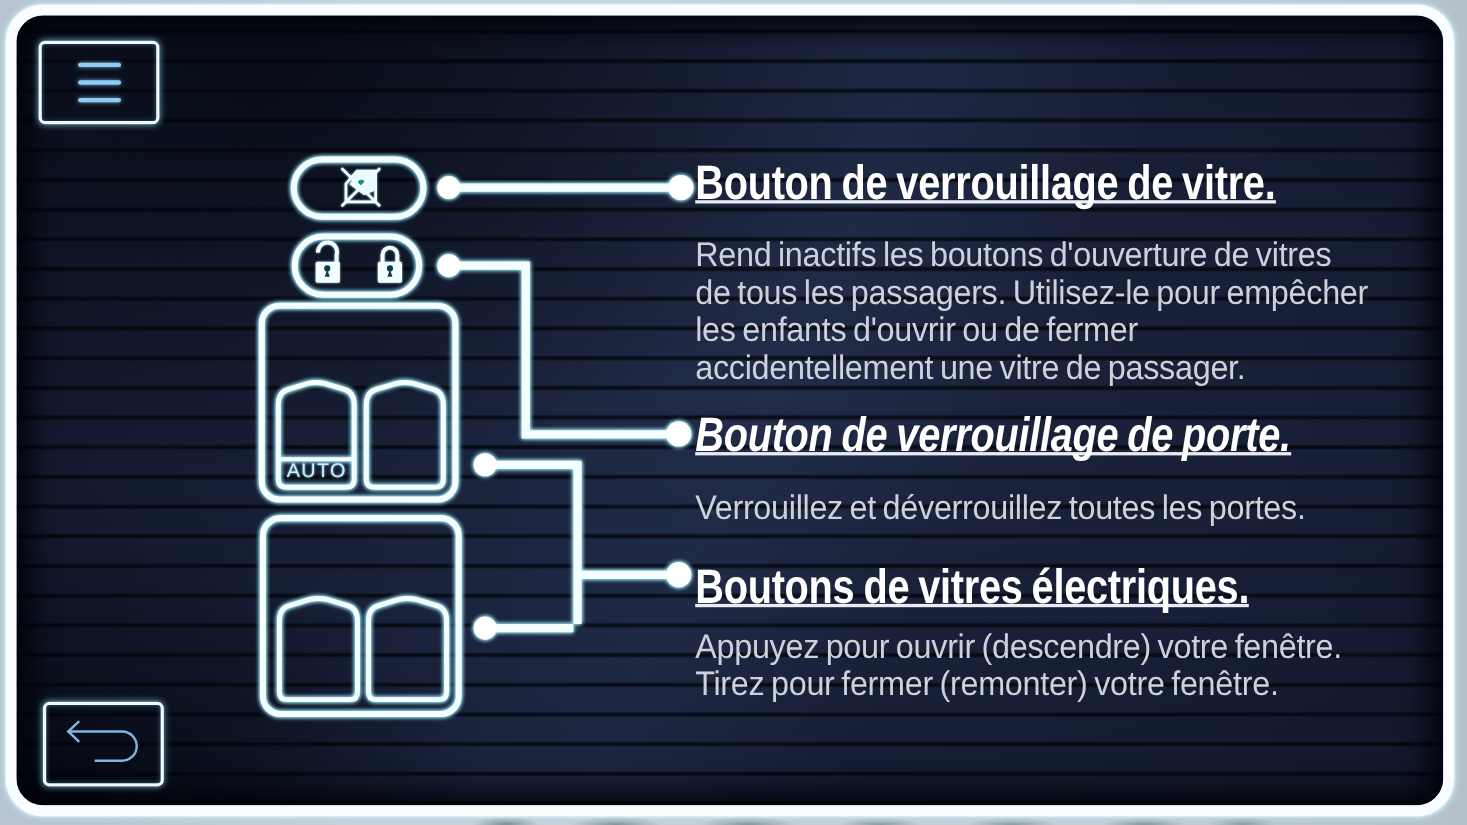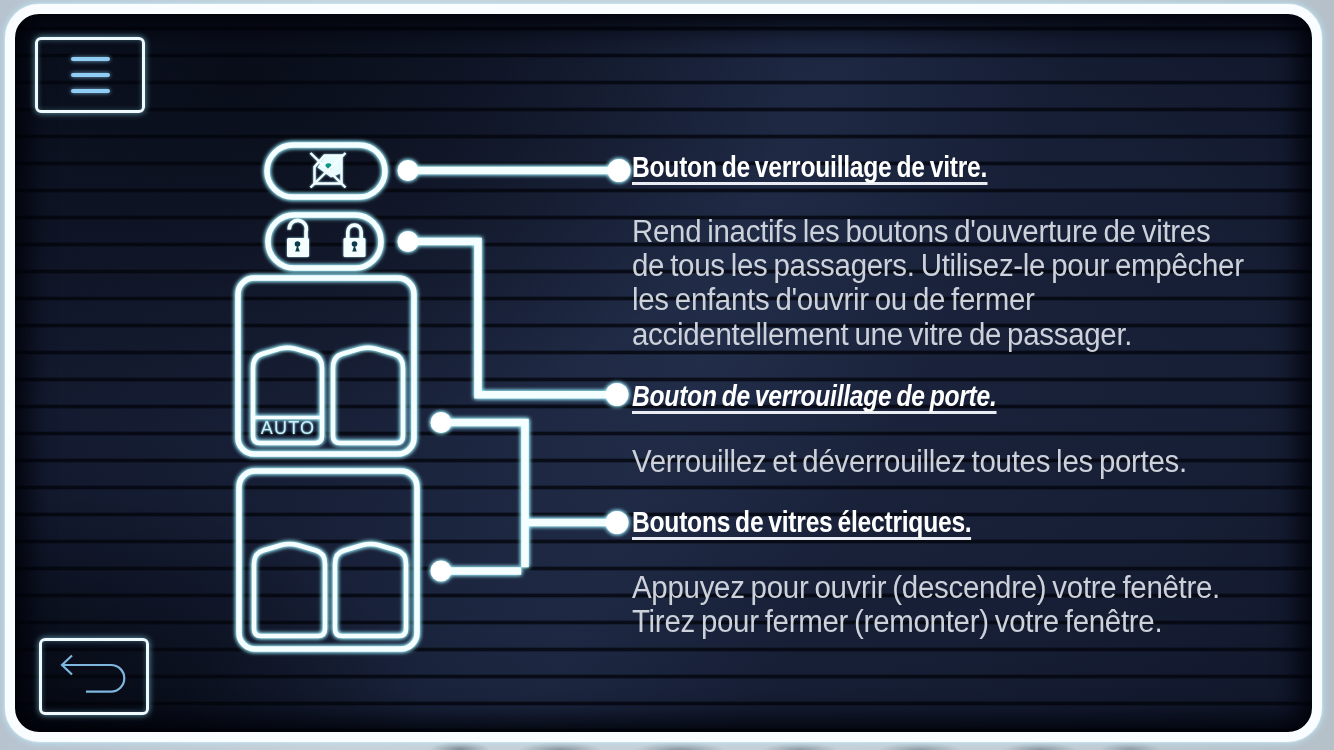--- a/index.html
+++ b/index.html
@@ -33,21 +33,21 @@
   .btn{
     position:absolute;border:3px solid #eefaff;border-radius:6px;
     box-shadow:0 0 6px rgba(140,225,250,.7), inset 0 0 5px rgba(140,225,250,.4);
   }
   #menu{left:35px;top:37px;width:104px;height:70px;}
   #menu .l{position:absolute;width:39px;height:4px;background:#8fcdf4;border-radius:2px;left:33px;
     box-shadow:0 0 4px rgba(140,205,245,.8);}
   #back{left:39px;top:638px;width:104px;height:71px;}
   svg.art{position:absolute;left:0;top:0;}
   .h{
-    position:absolute;color:#ffffff;font-weight:bold;font-size:30px;
+    position:absolute;color:#ffffff;font-weight:bold;font-size:44px;
     letter-spacing:-0.3px;word-spacing:-2px;line-height:31px;white-space:nowrap;
   }
   .h span{display:inline-block;border-bottom:3px solid #e9edf3;
     transform:scaleX(0.821);transform-origin:left top;}
   .p{
     position:absolute;color:#ccd1da;font-size:31px;letter-spacing:-0.3px;word-spacing:-2px;
     line-height:34.2px;white-space:nowrap;
     transform:scaleX(0.95);transform-origin:left top;
   }
 </style>
@@ -135,14 +135,14 @@
 <div id="back" class="btn">
   <svg width="102" height="69" viewBox="0 0 102 69" style="position:absolute;left:0;top:0;">
     <path d="M30,14.5 L20,24 L30,33.5 M20,24 H69 A13.3,13.3 0 0 1 69,50.6 H44" stroke="#7fb6df" stroke-width="2.2" fill="none"></path>
   </svg>
 </div>
 
 <div class="h" id="h1" style="left:632px;top:151px;"><span>Bouton de verrouillage de vitre.</span></div>
 <div class="p" id="p1" style="left:632px;top:215px;">Rend inactifs les boutons d'ouverture de vitres<br>de tous les passagers. Utilisez-le pour empêcher<br>les enfants d'ouvrir ou de fermer<br>accidentellement une vitre de passager.</div>
 <div class="h" id="h2" style="left:632px;top:380px;font-style:italic;"><span>Bouton de verrouillage de porte.</span></div>
 <div class="p" id="p2" style="left:632px;top:445px;">Verrouillez et déverrouillez toutes les portes.</div>
-<div class="h" id="h3" style="left:632px;top:506px;"><span>Boutons de vitres électriques.</span></div>
+<div class="h" id="h3" style="left:632px;top:518px;"><span>Boutons de vitres électriques.</span></div>
 <div class="p" id="p3" style="left:632px;top:571px;">Appuyez pour ouvrir (descendre) votre fenêtre.<br>Tirez pour fermer (remonter) votre fenêtre.</div>
 
 </body></html>

